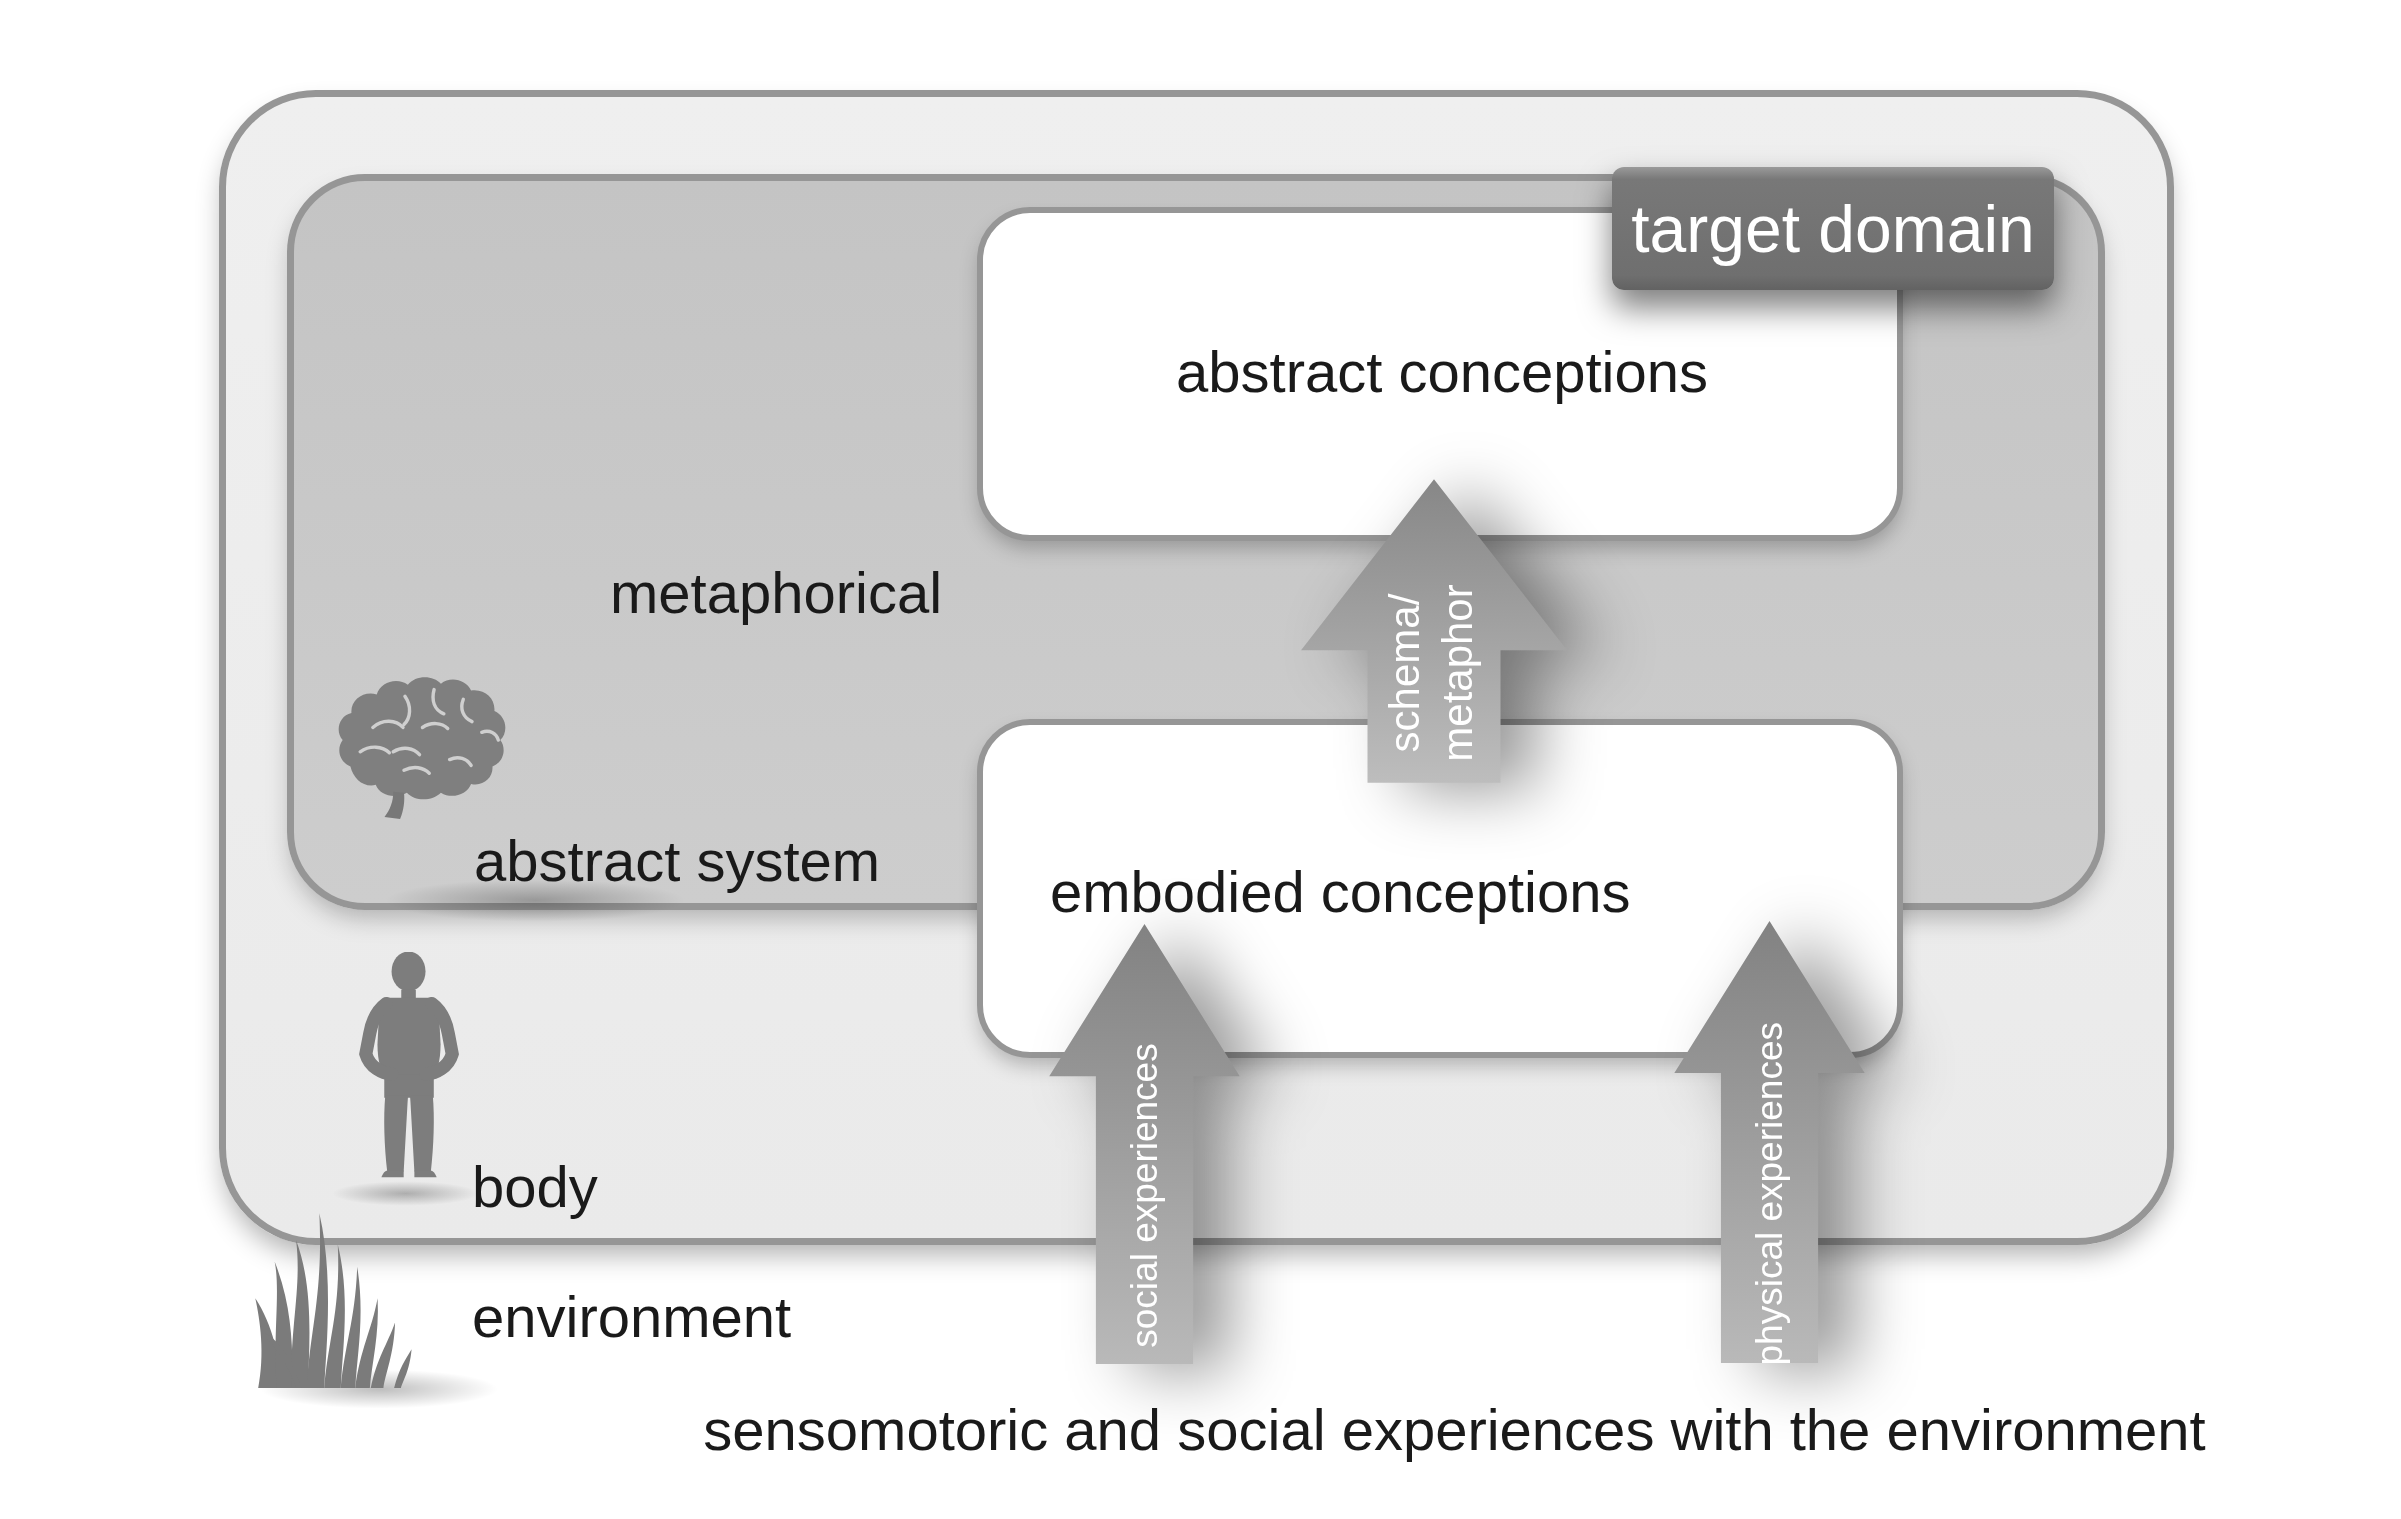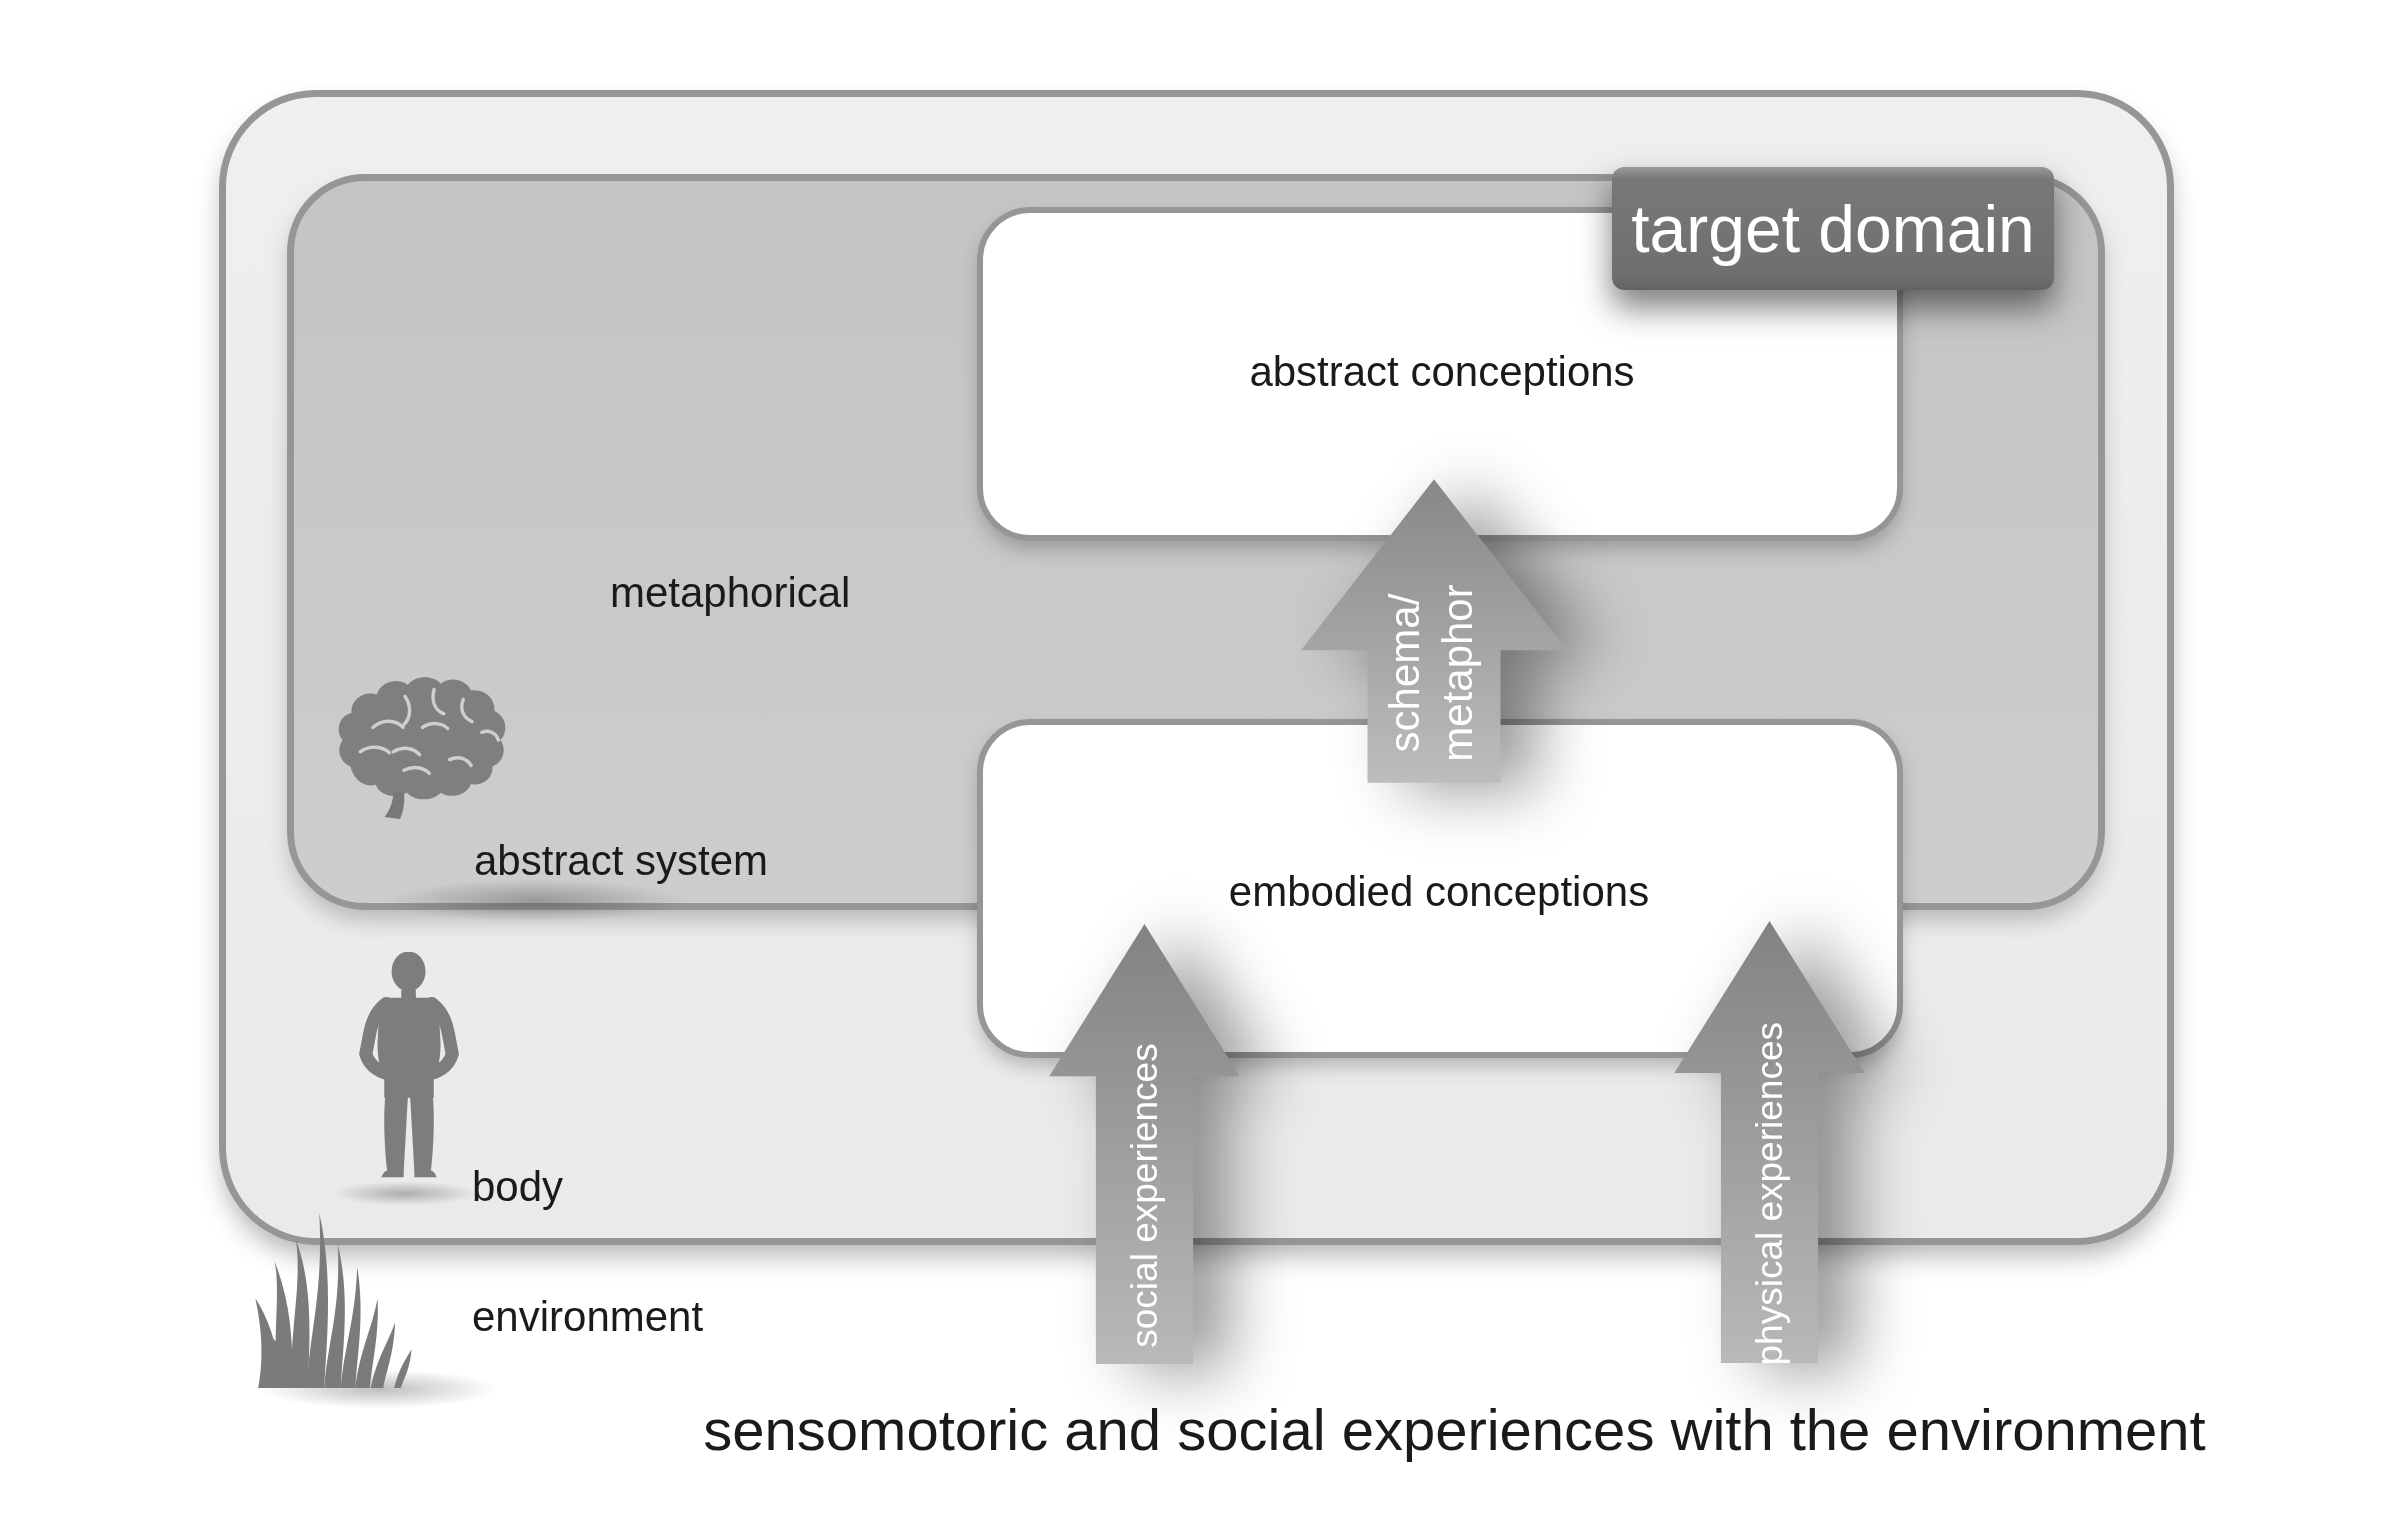--- a/index.html
+++ b/index.html
@@ -6,23 +6,23 @@
   #canvas{position:relative;width:2401px;height:1519px;background:#ffffff;font-family:"Liberation Sans","DejaVu Sans",sans-serif;overflow:hidden;color:#1a1a1a}
   .abs{position:absolute}
   .box{box-sizing:border-box;position:absolute}
   #body-box{left:219px;top:90px;width:1955px;height:1155px;border:7.8px solid #969696;border-radius:97px;background:linear-gradient(180deg,#efefef,#eaeaea);box-shadow:0 14.6px 27px -4.9px rgba(0,0,0,0.3)}
   #cognitive-box{left:287px;top:174px;width:1818px;height:736px;border:7.8px solid #969696;border-radius:78px;background:linear-gradient(180deg,#c4c4c4,#cdcdcd);box-shadow:0 12.6px 24px -4.9px rgba(0,0,0,0.25)}
   #abstract-box{left:977px;top:207px;width:926px;height:334px;border:6.8px solid #969696;border-radius:53px;background:#ffffff;box-shadow:0 10.7px 20.4px -3.9px rgba(0,0,0,0.25)}
   #embodied-box{left:977px;top:719px;width:926px;height:339px;border:6.8px solid #969696;border-radius:53px;background:#ffffff;box-shadow:0 10.7px 20.4px -3.9px rgba(0,0,0,0.25)}
   .badge{position:absolute;width:442px;height:123px;border-radius:12px;background:linear-gradient(180deg,#9a9a9a 0%,#787878 10%,#6f6f6f 88%,#626262 100%);box-shadow:0 17.5px 32px rgba(0,0,0,0.5);display:flex;align-items:center;justify-content:center;color:#ffffff;font-size:66px}
   #target-badge{left:1612px;top:167px}
   #source-badge{left:1612px;top:674px}
-  .lbl{position:absolute;font-size:42px;line-height:68px;white-space:nowrap}
+  .lbl{position:absolute;font-size:58px;line-height:68px;white-space:nowrap}
   #abstract-label{left:1053px;width:778px;top:338px;text-align:center}
-  #embodied-label{left:1050px;width:778px;top:858px;text-align:center}
+  #embodied-label{left:1050px;width:778px;top:858px;}
   #metaphorical-label{left:610px;width:486px;top:559px;text-align:left;line-height:68px}
   #cognitive-label{left:474px;top:827px}
   #body-label{left:472px;top:1153px}
   #environment-label{left:472px;top:1283px}
   #interaction-label{left:1109px;width:681px;top:1329px;text-align:center;font-size:59px;line-height:61px}
   #interaction-label2{left:486px;width:1937px;top:1399px;text-align:center;font-size:58px;line-height:61px}
   .arrow-svg{position:absolute;filter:drop-shadow(36px 7.3px 32px rgba(0,0,0,0.40))}
   .arrow-text{position:absolute;color:#ffffff;text-align:center;transform:rotate(-90deg);white-space:nowrap}
   #schema-text{left:1288px;top:617px;width:292px;height:112px;font-size:42px;line-height:53px}
   #social-text{left:974px;top:1169px;width:340px;height:53px;font-size:37px;line-height:53px}

